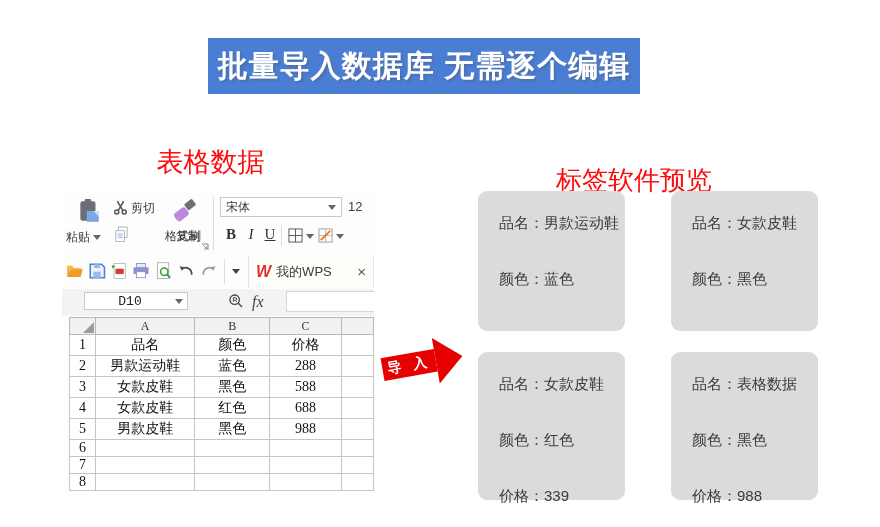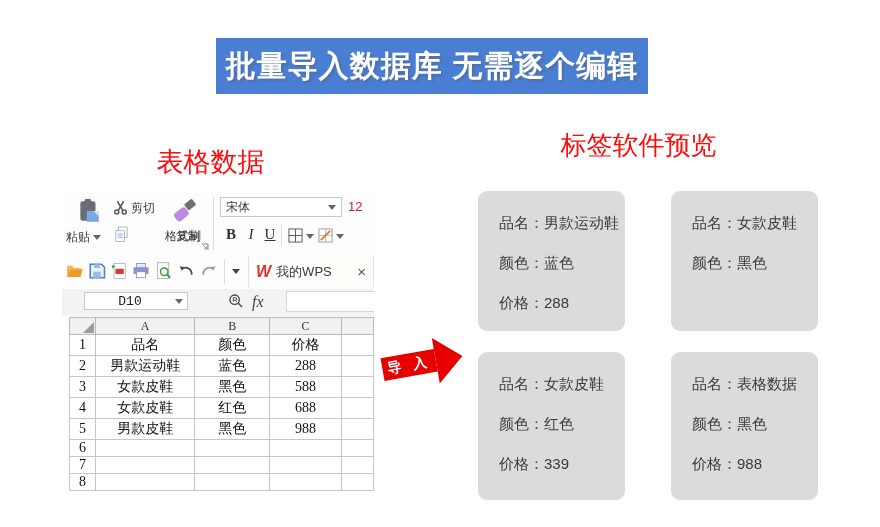--- a/index.html
+++ b/index.html
@@ -1,40 +1,40 @@
 <!DOCTYPE html>
 <html><head>
 <meta charset="utf-8">
 <style>
   html,body{margin:0;padding:0;background:#fff;}
   .stage{position:relative;width:880px;height:527px;background:#fff;overflow:hidden;
          font-family:"Liberation Sans",sans-serif;}
 
   
-  .banner{position:absolute;left:216px;top:38px;width:432px;height:56px;background:#4a7dd4;
+  .banner{position:absolute;left:208px;top:38px;width:432px;height:56px;background:#4a7dd4;
           color:#fff;font-size:30px;font-weight:bold;line-height:56px;text-align:center;
           letter-spacing:1px;text-shadow:2px 2px 2px rgba(90,90,90,.35);}
 
   
   .heading{position:absolute;color:#fe0b0b;white-space:nowrap;}
   .heading.left{left:128px;top:144px;width:165px;text-align:center;font-size:27px;}
-  .heading.right{left:556px;top:128px;width:165px;text-align:center;font-size:26px;}
+  .heading.right{left:556px;top:163px;width:165px;text-align:left;font-size:26px;}
 
   
   .sheet{position:absolute;left:62px;top:193px;width:312px;height:298px;background:#fdfdfd;
          overflow:hidden;font-size:12px;color:#3a3a3a;}
   .sheet .abs{position:absolute;}
   .vdiv{position:absolute;width:1px;background:#dcdcdc;}
   .tb-label{font-size:12px;color:#3a3a3a;white-space:nowrap;}
   .caret{display:inline-block;width:0;height:0;border-left:4px solid transparent;
          border-right:4px solid transparent;border-top:5px solid #666;vertical-align:middle;}
   .fontbox{position:absolute;left:158px;top:4px;width:122px;height:20px;border:1px solid #c9c9c9;
            background:#fff;display:flex;align-items:center;justify-content:space-between;
            padding:0 5px;box-sizing:border-box;}
-  .sizebox{position:absolute;left:286px;top:6px;width:40px;height:18px;font-size:13px;color:#be185d;}
+  .sizebox{position:absolute;left:286px;top:6px;width:40px;height:18px;font-size:13px;color:#404040;}
   .fmt-btn{position:absolute;font-family:"Liberation Serif",serif;font-size:15px;color:#333;width:18px;text-align:center;}
   .tab{position:absolute;left:186px;top:63px;height:31px;width:126px;background:#fdfdfa;
        border-left:1px solid #e3e3e3;border-right:1px solid #e3e3e3;display:flex;
        align-items:center;gap:5px;padding:0 7px;box-sizing:border-box;}
   .wps-w{color:#e03030;font-weight:bold;font-style:italic;font-size:16px;}
   .tab-close{color:#555;font-size:15px;margin-left:auto;}
   .frow{position:absolute;left:0;top:96px;width:312px;height:27px;background:#f3f3f3;}
   .namebox{position:absolute;left:22px;top:99px;width:104px;height:18px;background:#fff;
            border:1px solid #c9c9c9;box-sizing:border-box;display:flex;align-items:center;}
   .namebox .ref{flex:1;text-align:center;font-family:"Liberation Mono",monospace;font-size:13px;color:#222;}
@@ -62,21 +62,21 @@
   .arrow{position:absolute;left:380px;top:337px;width:86px;height:52px;transform:rotate(-10deg);}
   .arrow .body{position:absolute;left:2px;top:14px;width:54px;height:23px;background:#e60000;
                color:#fff;font-size:14px;font-weight:bold;letter-spacing:4px;text-align:center;
                line-height:23px;}
   .arrow .head{position:absolute;left:56px;top:3px;width:0;height:0;
                border-top:23px solid transparent;border-bottom:23px solid transparent;
                border-left:27px solid #e60000;}
 
   
   .card{position:absolute;width:147px;background:#dbdbdb;border-radius:9px;
-        display:flex;flex-direction:column;gap:20px;padding:22px 0 0 21px;box-sizing:border-box;
+        display:flex;flex-direction:column;gap:36px;padding:22px 0 0 21px;box-sizing:border-box;
         font-size:15px;color:#3b3b3b;}
   .card .line{line-height:20px;white-space:nowrap;}
   .card.c0{left:478px;top:191px;height:140px;}
   .card.c1{left:671px;top:191px;height:140px;}
   .card.c2{left:478px;top:352px;height:148px;}
   .card.c3{left:671px;top:352px;height:148px;}
 
   svg{display:block;}
 </style>
 </head>
@@ -316,21 +316,20 @@
   </div>
 
   <div class="arrow">
     <div class="body">导 入</div>
     <div class="head"></div>
   </div>
 
   <div class="card c0">
     <div class="line">品名：男款运动鞋</div>
     <div class="line">颜色：蓝色</div>
-    <div class="line">价格：288</div>
   </div>
   <div class="card c1">
     <div class="line">品名：女款皮鞋</div>
     <div class="line">颜色：黑色</div>
   </div>
   <div class="card c2">
     <div class="line">品名：女款皮鞋</div>
     <div class="line">颜色：红色</div>
     <div class="line">价格：339</div>
   </div>

